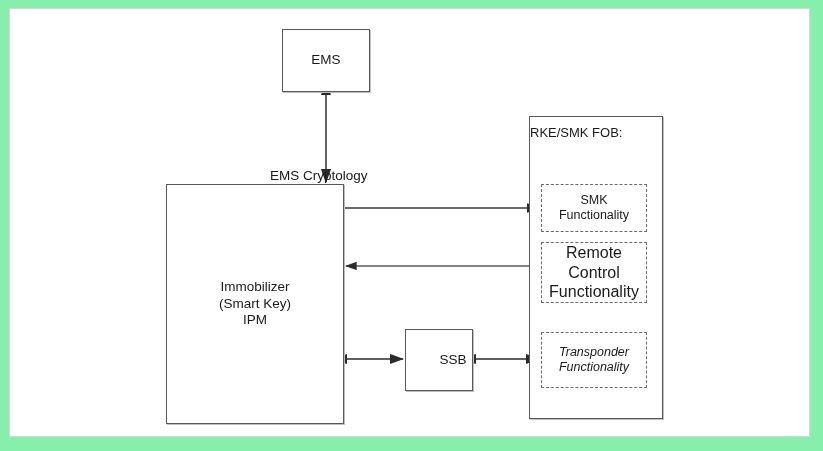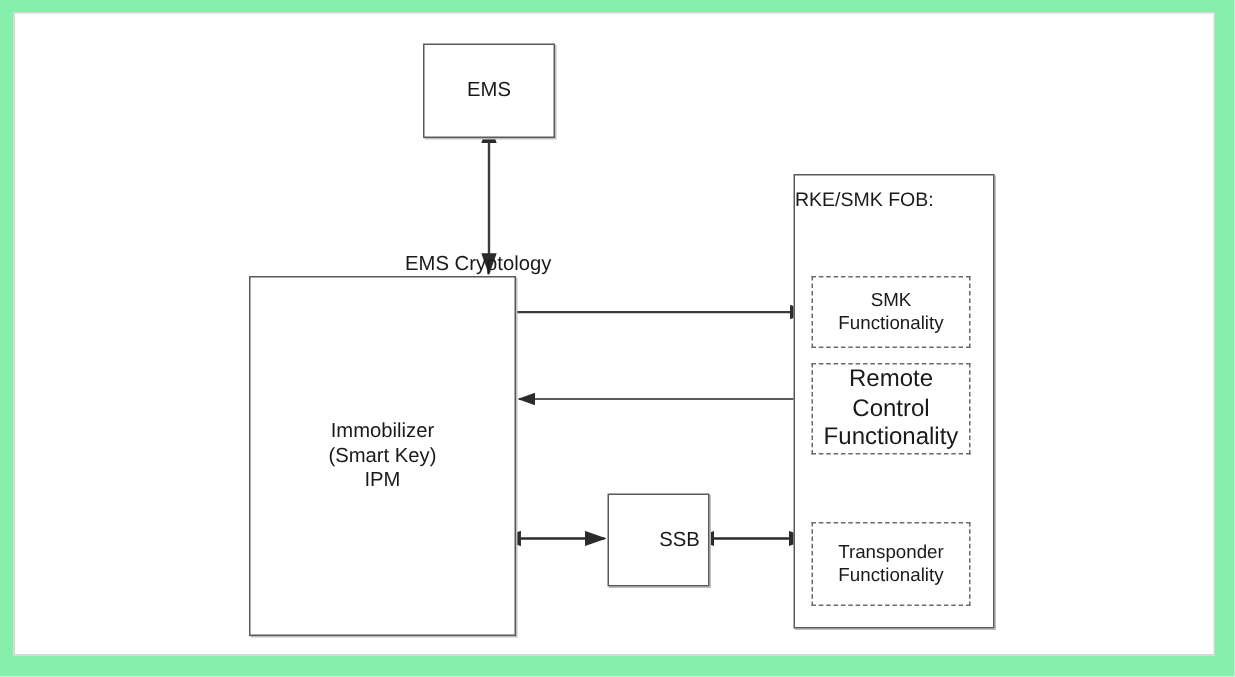--- a/index.html
+++ b/index.html
@@ -108,24 +108,25 @@
   }
   #node-remote {
     left: 541px;
     top: 242px;
     width: 106px;
     height: 61px;
     font-size: 16px;
   }
   #node-transponder {
     left: 541px;
-    top: 348px;
+    top: 332px;
     width: 106px;
     height: 56px;
     font-size: 12.5px;
+    font-style: italic;
   }
   .edge-label {
     position: absolute;
     font-size: 13.5px;
     color: #1a1a1a;
     white-space: nowrap;
   }
   #label-ems-crypto {
     left: 270px;
     top: 131px;

